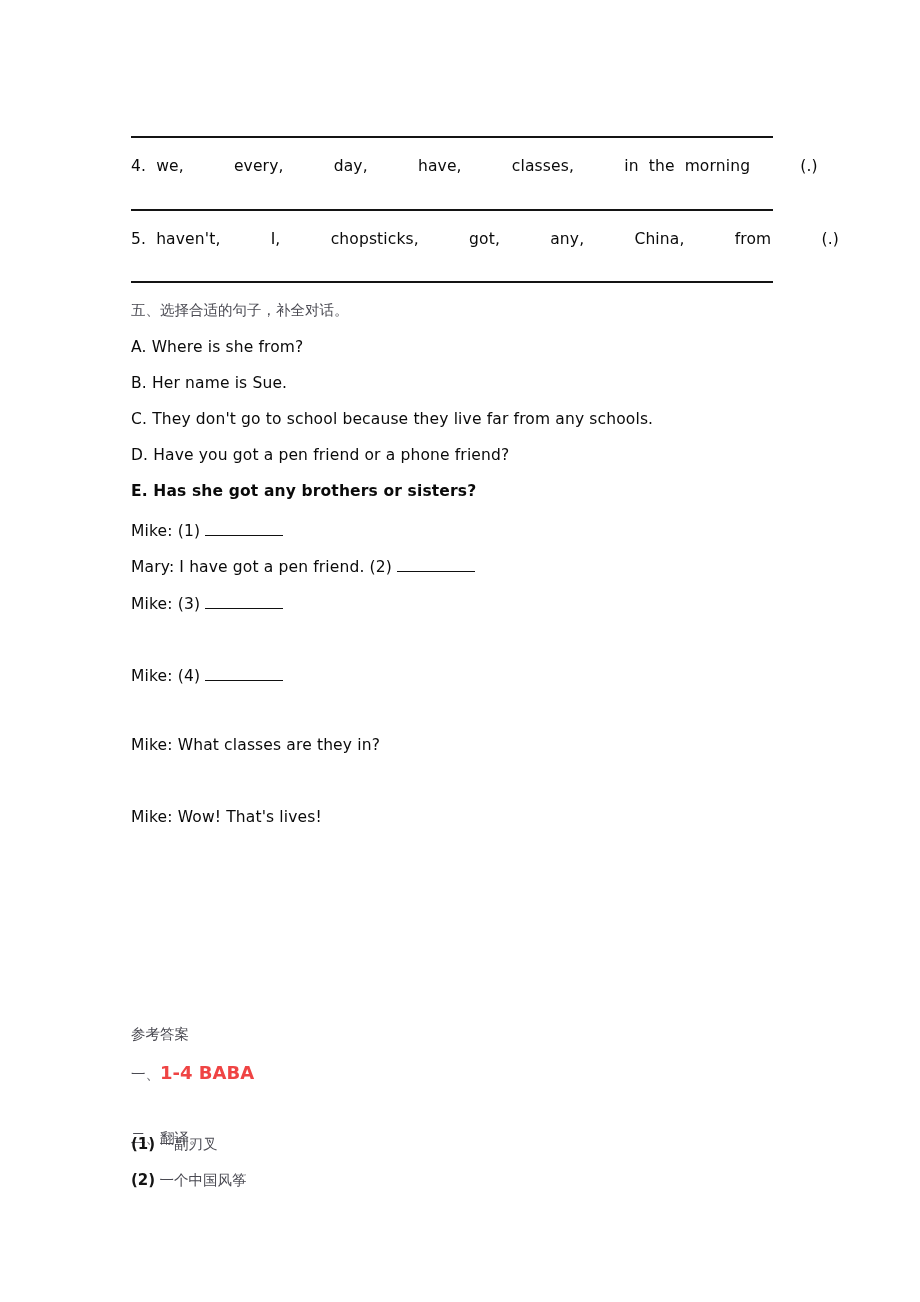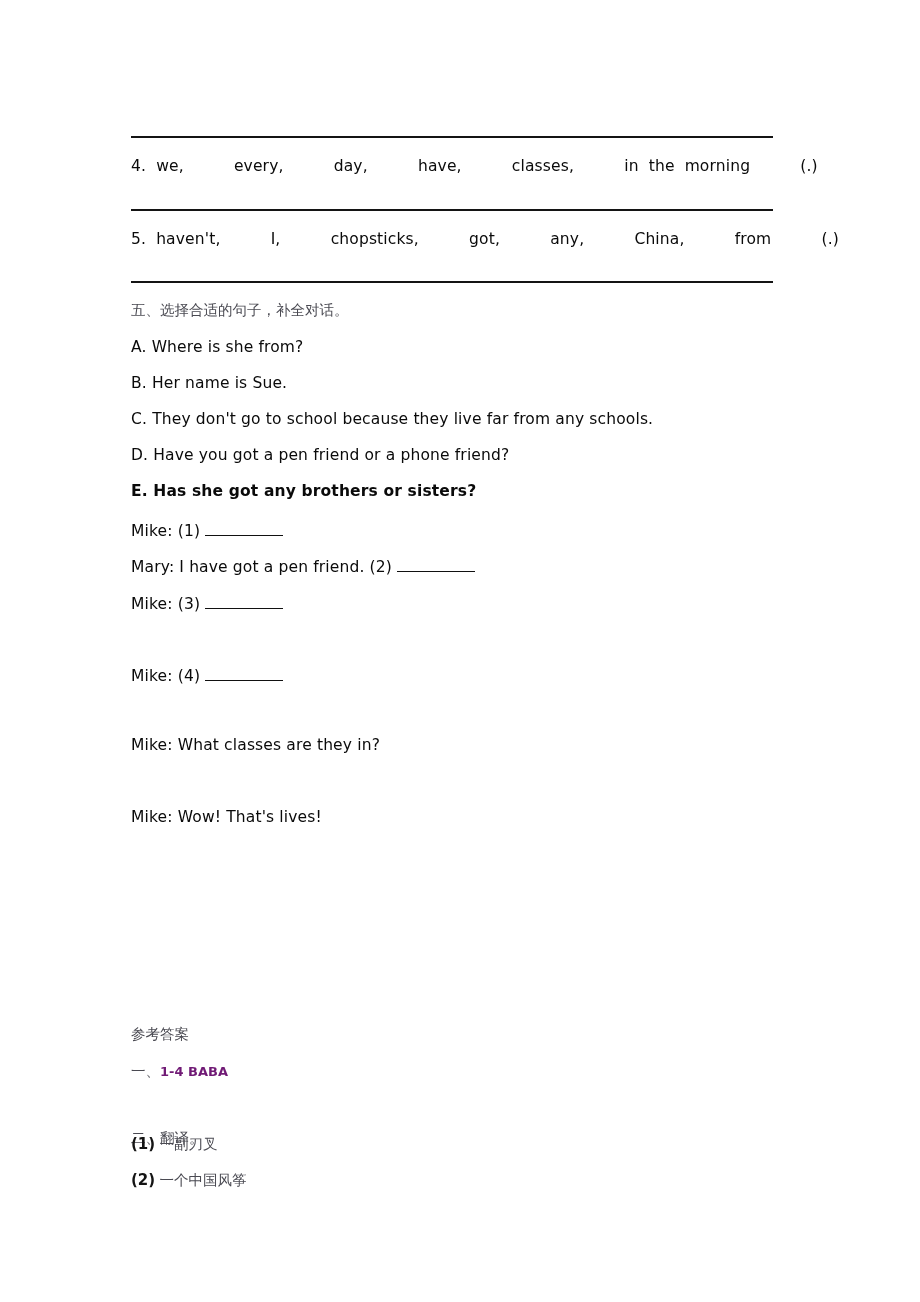--- a/index.html
+++ b/index.html
@@ -69,22 +69,22 @@
   }
   .blank-sm { width: 78px; }
 
   .mixed-cn {
     font-family: "DejaVu Serif", "Liberation Serif", serif;
     color: #4a4a52;
     font-size: 14.5px;
   }
   .mixed-en {
     font-family: "DejaVu Sans", "Liberation Sans", sans-serif;
-    color: #701a75;
-    font-size: 13px;
+    color: #ef4444;
+    font-size: 18px;
     font-weight: 600;
   }
   .marker-en {
     font-family: "DejaVu Sans", "Liberation Sans", sans-serif;
     color: #141414;
     font-size: 15px;
     font-weight: 600;
   }
 </style>
 </head>

